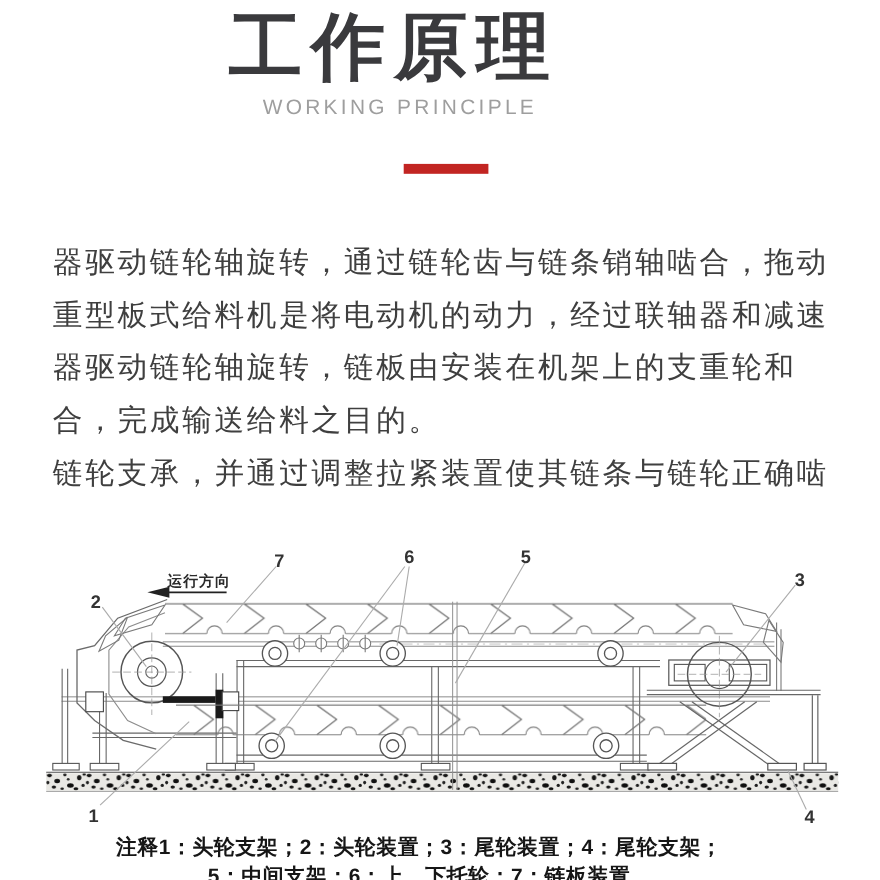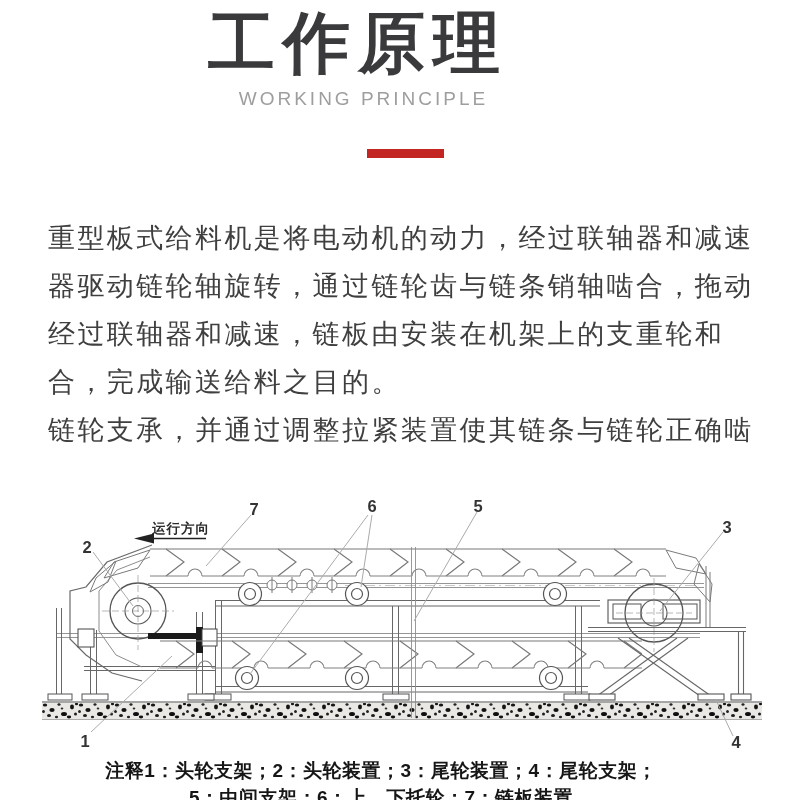--- a/index.html
+++ b/index.html
@@ -33,23 +33,23 @@
   svg text.dir{font-family:"Liberation Sans",sans-serif;font-size:13.5px;font-weight:700;fill:#2b2b2b;text-anchor:middle;letter-spacing:1px;}
 </style>
 </head>
 <body>
 
 <div class="title">工作原理</div>
 <div class="subtitle">WORKING PRINCIPLE</div>
 <div class="divider"></div>
 
 <div class="para">
+  <div class="pline">器驱动链轮轴旋转，通过链轮齿与链条销轴啮合，拖动</div>
   <div class="pline">重型板式给料机是将电动机的动力，经过联轴器和减速</div>
-  <div class="pline">器驱动链轮轴旋转，通过链轮齿与链条销轴啮合，拖动</div>
-  <div class="pline">经过联轴器和减速，链板由安装在机架上的支重轮和</div>
+  <div class="pline">器驱动链轮轴旋转，链板由安装在机架上的支重轮和</div>
   <div class="pline">合，完成输送给料之目的。</div>
   <div class="pline">链轮支承，并通过调整拉紧装置使其链条与链轮正确啮</div>
 </div>
 
 <div class="diagram-wrap">
 <svg width="800" height="270" viewBox="0 0 800 270" xmlns="http://www.w3.org/2000/svg">
   <defs>
     <pattern id="plates" width="56" height="32" patternUnits="userSpaceOnUse">
       <path d="M0,3 H56" fill="none" stroke="#787878" stroke-width="1.1"></path>
       <path d="M16,3 L34,16 L16,30" fill="none" stroke="#787878" stroke-width="1.2"></path>

